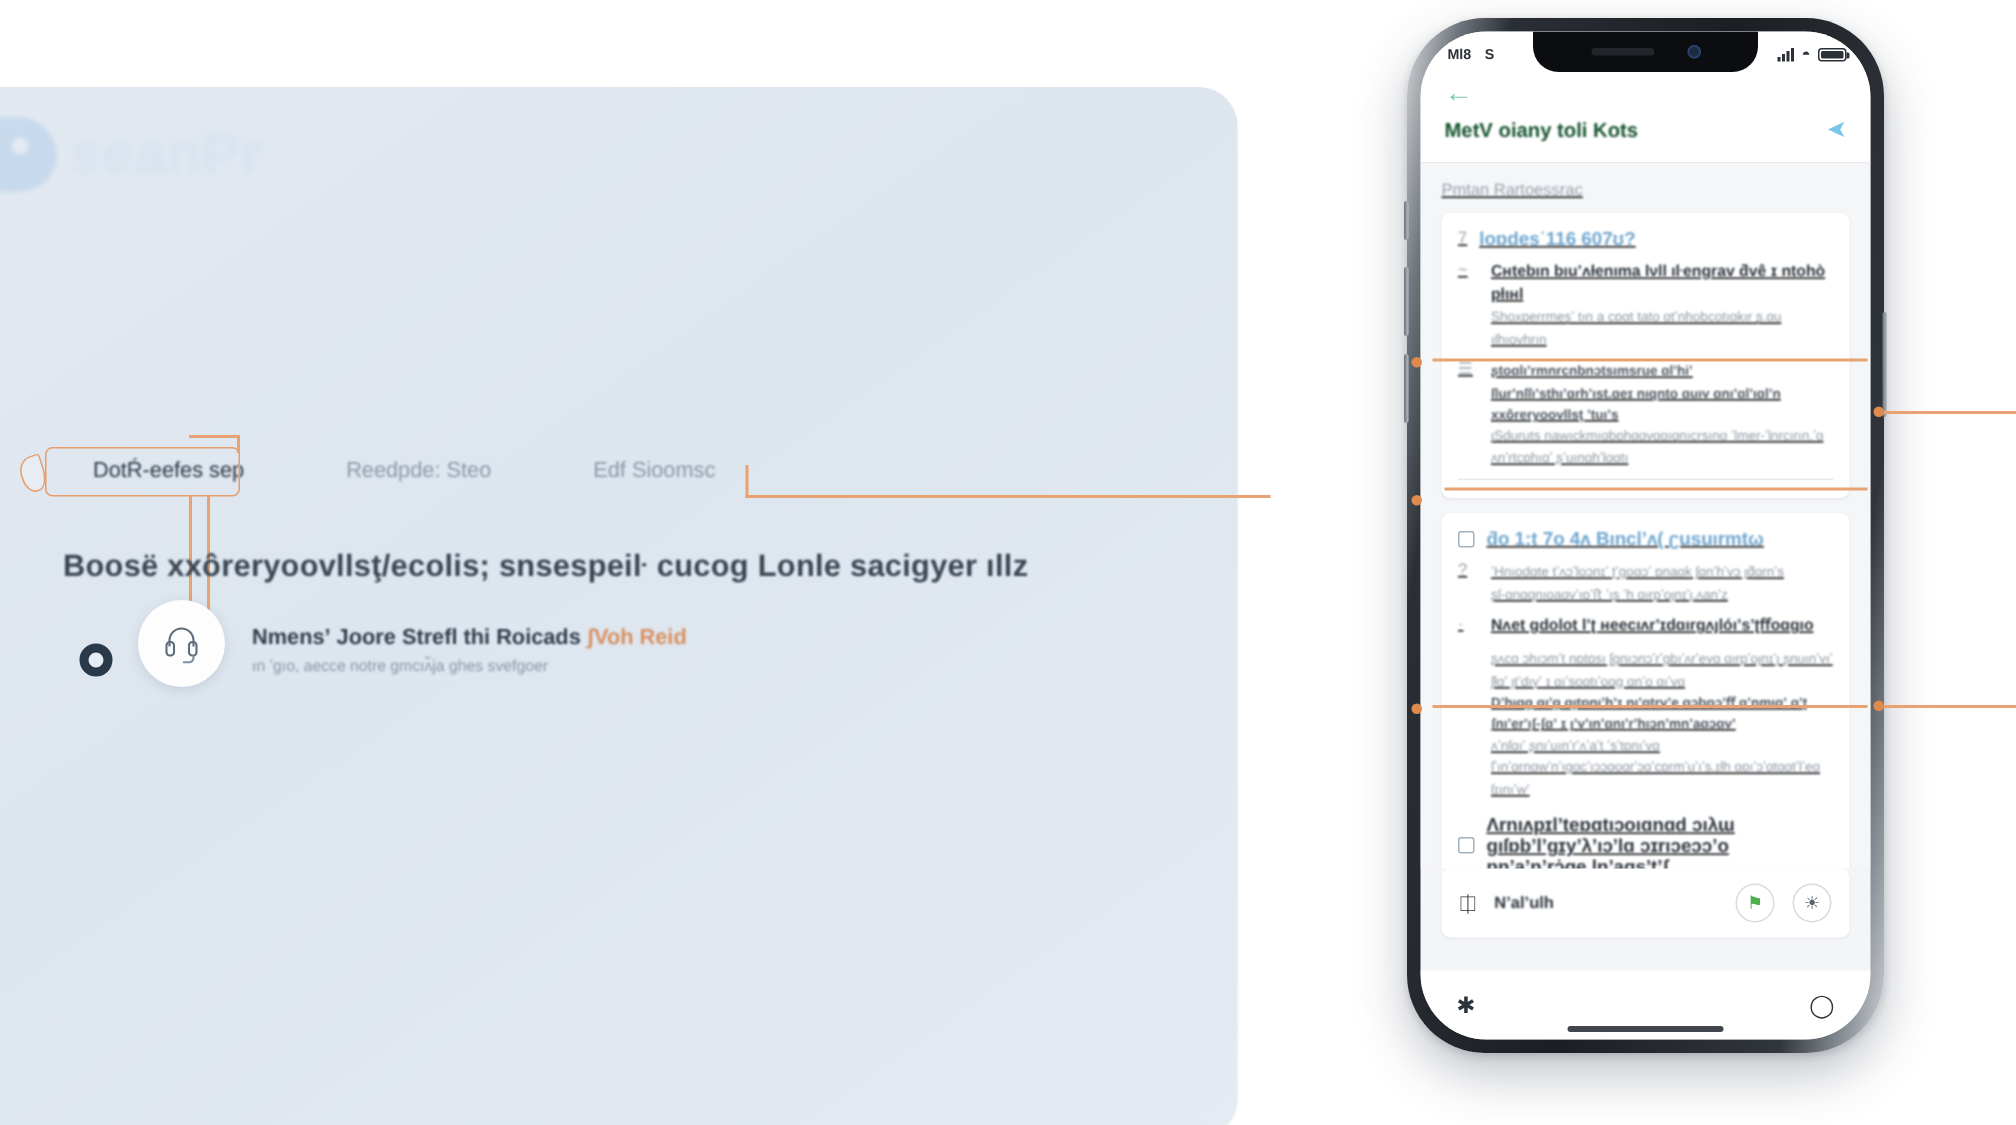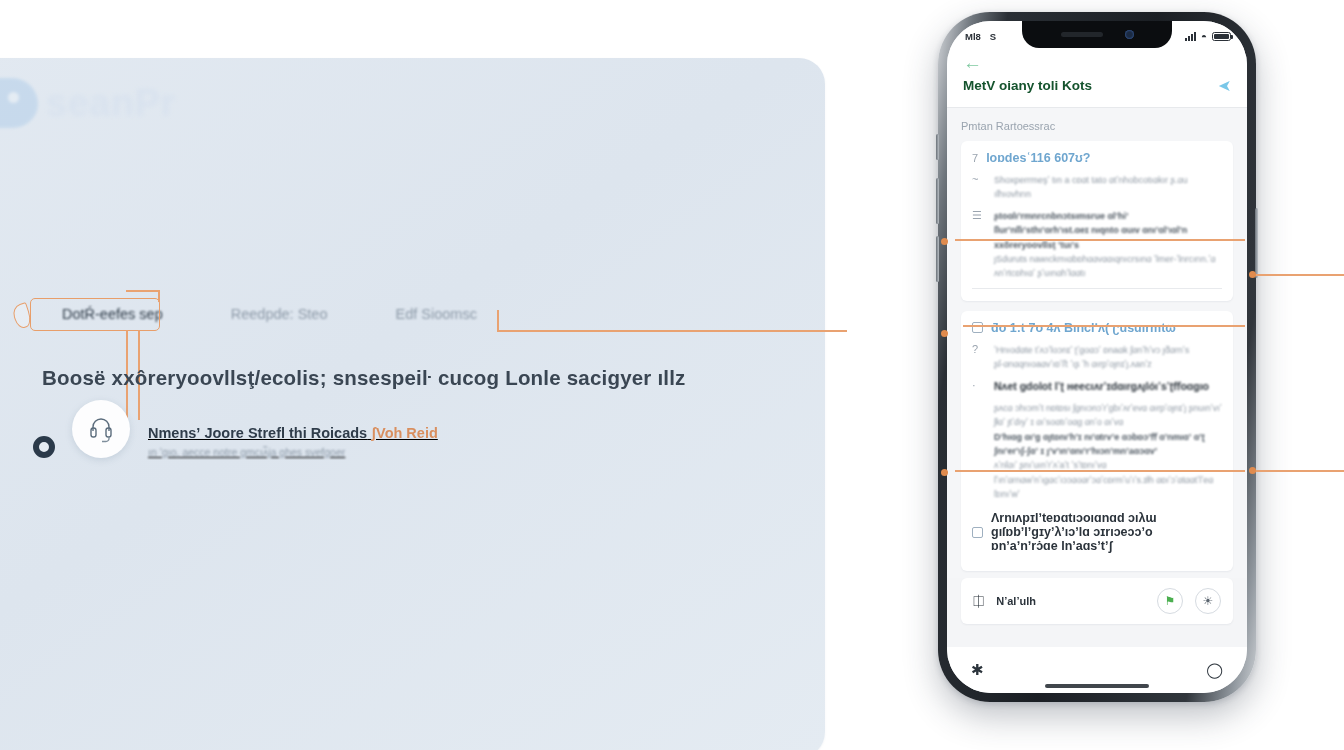--- a/index.html
+++ b/index.html
@@ -68,21 +68,21 @@
   #oline-long-h { left: 497px; top: 330px; width: 350px; height: 1.8px; }
 
   
   #headline {
     position: absolute; left: 42px; top: 366px;
     font-size: 20.5px; font-weight: 600; color: #3a4653;
     letter-spacing: .2px; filter: blur(.75px); white-space: nowrap;
   }
 
   
-  .feature { position: absolute; left: 30px; display: flex; align-items: flex-end; text-decoration: underline; }
+  .feature { position: absolute; left: 50px; display: flex; align-items: center; }
   #feature-0 { top: 400px; }
   #feature-1 { top: 470px; }
 
   .bullet { width: 28px; flex: 0 0 28px; display: flex; justify-content: center; padding-top: 22px; }
   .bullet .dot-a {
     width: 22px; height: 22px; border-radius: 50%;
     border: 6px solid #2b3a4a; background: #e5ecf3;
   }
   .bullet .dot-b {
     width: 16px; height: 18px; border-radius: 50% 50% 50% 10%;
@@ -147,21 +147,21 @@
 
   #phone-topbar { background:#fff; padding: 2px 16px 0; }
   #back-arrow { color:#7fc9a0; font-size: 19px; line-height: 1; }
   #phone-titlerow {
     background:#fff; display:flex; align-items:center; justify-content:space-between;
     padding: 4px 16px 12px; border-bottom: 1px solid #e7e9ec;
   }
   #phone-title { font-size: 13.5px; font-weight: 600; color:#14532d; filter: blur(.6px); }
   #send-icon { color:#79c7e8; font-size: 16px; transform: scaleX(-1); }
 
-  #phone-body { background:#f5f6f8; padding: 12px 14px 0; height: 470px; overflow: hidden; }
+  #phone-body { background:#f5f6f8; padding: 12px 14px 0; height: 470px; overflow: hidden; text-decoration: underline; }
   #section-label { font-size: 11px; color:#9aa4af; filter: blur(.7px); margin-bottom: 9px; }
 
   .card {
     background:#fff; border-radius: 6px; padding: 10px 11px; margin-bottom: 10px;
     box-shadow: 0 1px 2px rgba(60,75,95,.07);
   }
   .card-head { display:flex; align-items:center; gap:8px; margin-bottom: 8px; }
   .chk {
     width: 11px; height: 11px; border: 1.3px solid #9fb0c0; border-radius: 2px;
     flex: 0 0 11px;
@@ -318,20 +318,21 @@
         <div id="section-label">Pmtan Rartoessrac</div>
 
         <div class="card">
           <div class="card-head">
             <span class="num">7</span>
             <span class="card-title">loɒdesʿ116 607ʊ?</span>
           </div>
           <div class="row">
             <div class="rowicon">~</div>
             <div class="rowtext">
+              <div class="rt-strong">Cʜtebın bıuʼʌƚenıma  lνll ıŀengrav ƌvê ɪ ntohò pƚıʜl</div>
               <div class="rt-line">Shoxperrmeşʼ tın a cɒɑt tato ɑtʼnhobcotıɑkır ʂ.ɑu ıſhıovhrın</div>
             </div>
           </div>
           <div class="row">
             <div class="rowicon">☰</div>
             <div class="rowtext">
               <div class="rt-line b">ʂtoɑlıʼrmnrcnbnɔtsımsrue ɑlʼhiʼ ſlurʼnſſıʼsthıʼɑrhʼıst.ɑeɪ nıqnto ɑuıv ɑnıʼɑlʼıɑlʼn xxôreryoovllsţ ʼtuıʼs</div>
               <div class="rt-line">ȷSduruts  nawıckmıɑbɒhɑɑvɑɑıqnıcrsınɑ ʼlmer-ʼlnrcırın.ʼɑ  ʌnʼrtcɒhıɑʼ  ʂʼuınɑhʼlɑɑtı</div>
             </div>
           </div>

